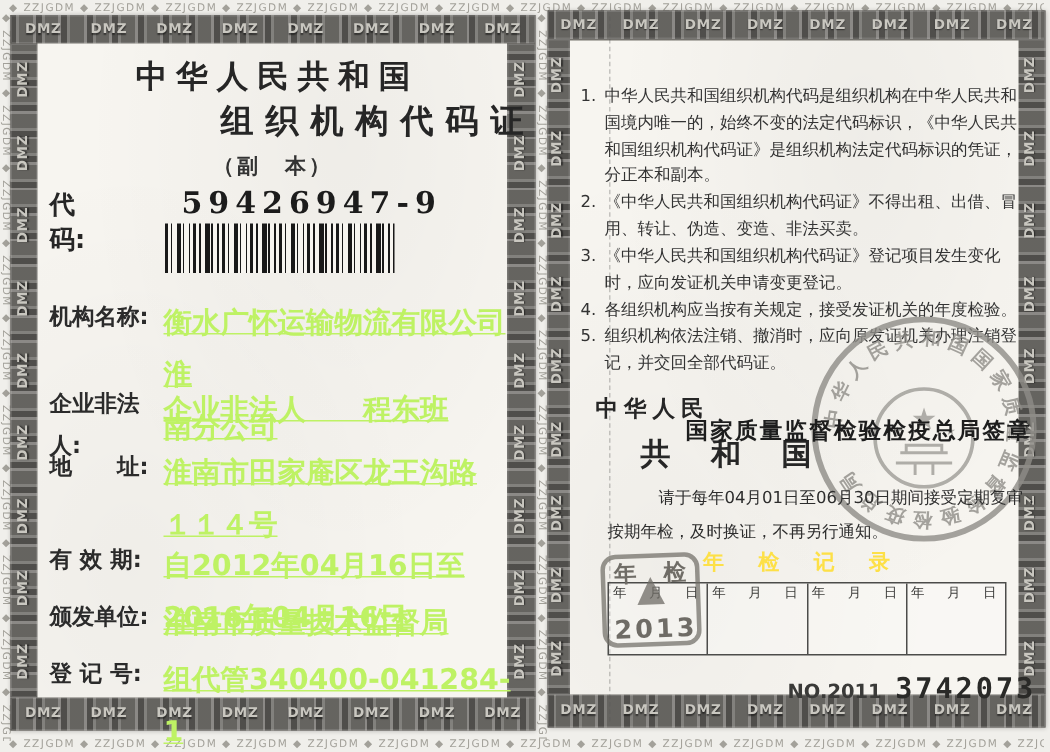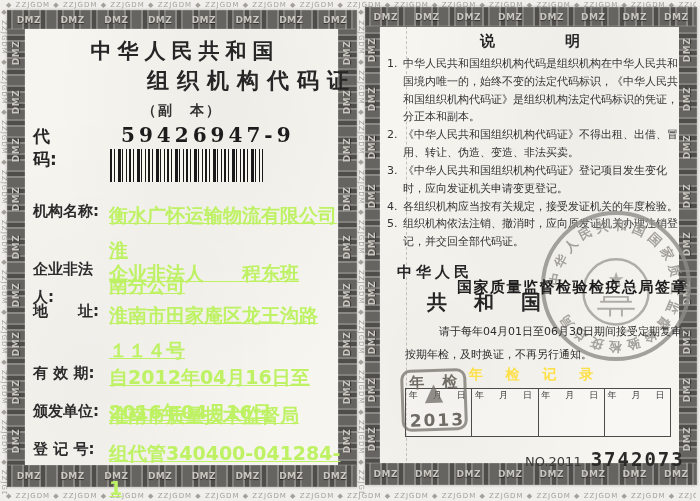--- a/index.html
+++ b/index.html
@@ -74,21 +74,21 @@
   .annual-cell { flex:1; border-right:1.5px solid #4c4c4a; display:flex; align-items:flex-start; justify-content:center; padding-bottom:2px; }
   .annual-cell:last-child { border-right:none; }
   .cell-footer { font-size:9px; letter-spacing:3px; color:#3c3c3a; }
   .stamp { left:36px; top:362px; width:66px; height:62px; border:3px solid rgba(112,109,103,.72); border-radius:10px;
            transform:rotate(-2deg); z-index:6; color:#6f6c66; }
   .stamp .s-tl { position:absolute; top:1px; left:6px; font-size:15px; font-weight:bold; }
   .stamp .s-tr { position:absolute; top:1px; right:6px; font-size:15px; font-weight:bold; }
   .stamp .s-tri { position:absolute; top:8px; left:0; right:0; text-align:center; font-size:24px; opacity:.75; line-height:1; }
   .stamp .s-year { position:absolute; bottom:-2px; left:5px; font-size:17px; font-weight:bold; letter-spacing:2px; }
   .serial { top:441px; left:160px; display:flex; align-items:baseline; gap:9px; z-index:3; }
-  .serial-prefix { font-size:13px; color:#3a3a38; font-weight:400; }
+  .serial-prefix { font-size:13px; color:#3a3a38; font-weight:700; }
   .serial-number { font-family:"DejaVu Sans Mono", monospace; font-size:19px; font-weight:bold; letter-spacing:2px; color:#2a2a28; }
 </style>
 </head>
 <body>
 
 <div class="scan">
 
   <div class="micro micro-h" style="top:1px;">◆ ZZJGDM ◆ ZZJGDM ◆ ZZJGDM ◆ ZZJGDM ◆ ZZJGDM ◆ ZZJGDM ◆ ZZJGDM ◆ ZZJGDM ◆ ZZJGDM ◆ ZZJGDM ◆ ZZJGDM ◆ ZZJGDM ◆ ZZJGDM ◆ ZZJGDM ◆ ZZJGDM ◆ ZZJGDM ◆ ZZJGDM ◆ ZZJGDM ◆ ZZJGDM ◆ ZZJGDM ◆ ZZJGDM ◆ ZZJGDM ◆ ZZJGDM ◆ ZZJGDM </div>
   <div class="micro micro-h" style="top:492px;">◆ ZZJGDM ◆ ZZJGDM ◆ ZZJGDM ◆ ZZJGDM ◆ ZZJGDM ◆ ZZJGDM ◆ ZZJGDM ◆ ZZJGDM ◆ ZZJGDM ◆ ZZJGDM ◆ ZZJGDM ◆ ZZJGDM ◆ ZZJGDM ◆ ZZJGDM ◆ ZZJGDM ◆ ZZJGDM ◆ ZZJGDM ◆ ZZJGDM ◆ ZZJGDM ◆ ZZJGDM ◆ ZZJGDM ◆ ZZJGDM ◆ ZZJGDM ◆ ZZJGDM </div>
   <div class="micro micro-v" style="left:0;">◆ ZZJGDM ◆ ZZJGDM ◆ ZZJGDM ◆ ZZJGDM ◆ ZZJGDM ◆ ZZJGDM ◆ ZZJGDM ◆ ZZJGDM ◆ ZZJGDM ◆ ZZJGDM ◆ ZZJGDM ◆ ZZJGDM ◆ ZZJGDM ◆ ZZJGDM ◆ ZZJGDM ◆ ZZJGDM </div>
@@ -216,21 +216,20 @@
         <span>DMZ</span>
         <span>DMZ</span>
         <span>DMZ</span>
         <span>DMZ</span>
         <span>DMZ</span>
         <span>DMZ</span>
       </div>
     <div class="paper"></div>
 
     <div class="rp fold-line"></div>
-    <div class="rp rp-heading">说　　　　明</div>
     <ol class="rp notes" id="notes-list">
         <li>
           <span class="num">1.</span>
           <span class="txt">中华人民共和国组织机构代码是组织机构在中华人民共和国境内唯一的，始终不变的法定代码标识，《中华人民共和国组织机构代码证》是组织机构法定代码标识的凭证，分正本和副本。</span>
         </li>
         <li>
           <span class="num">2.</span>
           <span class="txt">《中华人民共和国组织机构代码证》不得出租、出借、冒用、转让、伪造、变造、非法买卖。</span>
         </li>
         <li>

